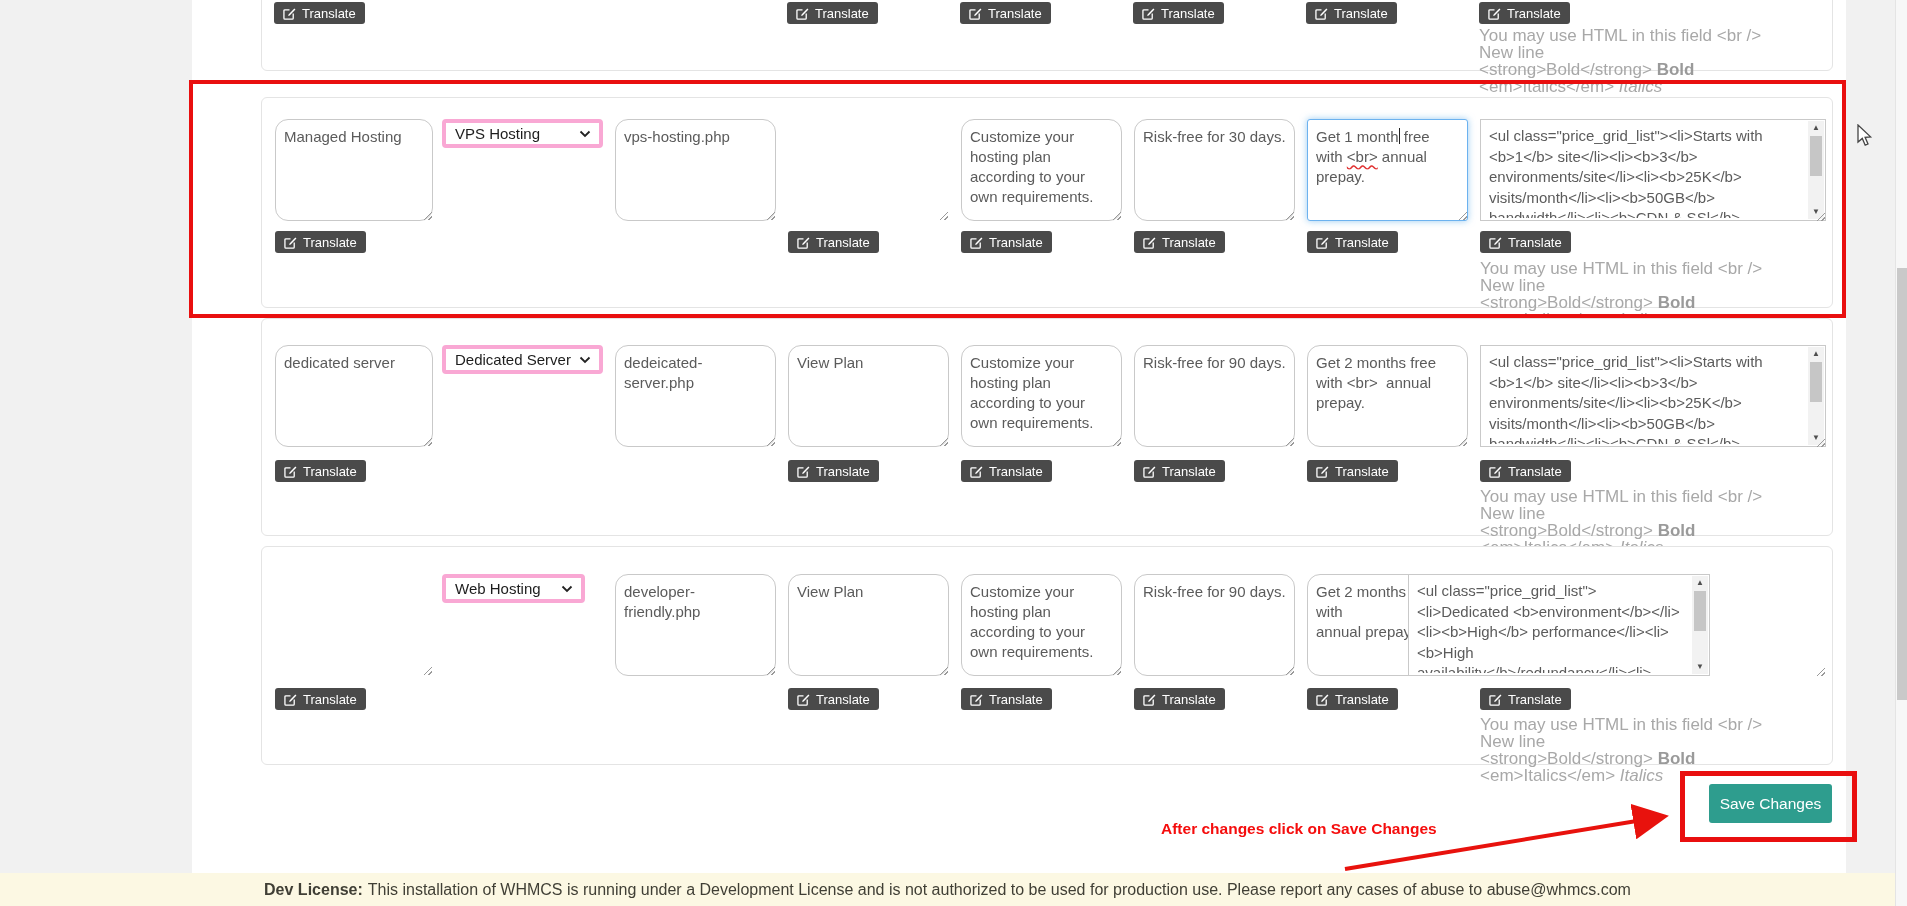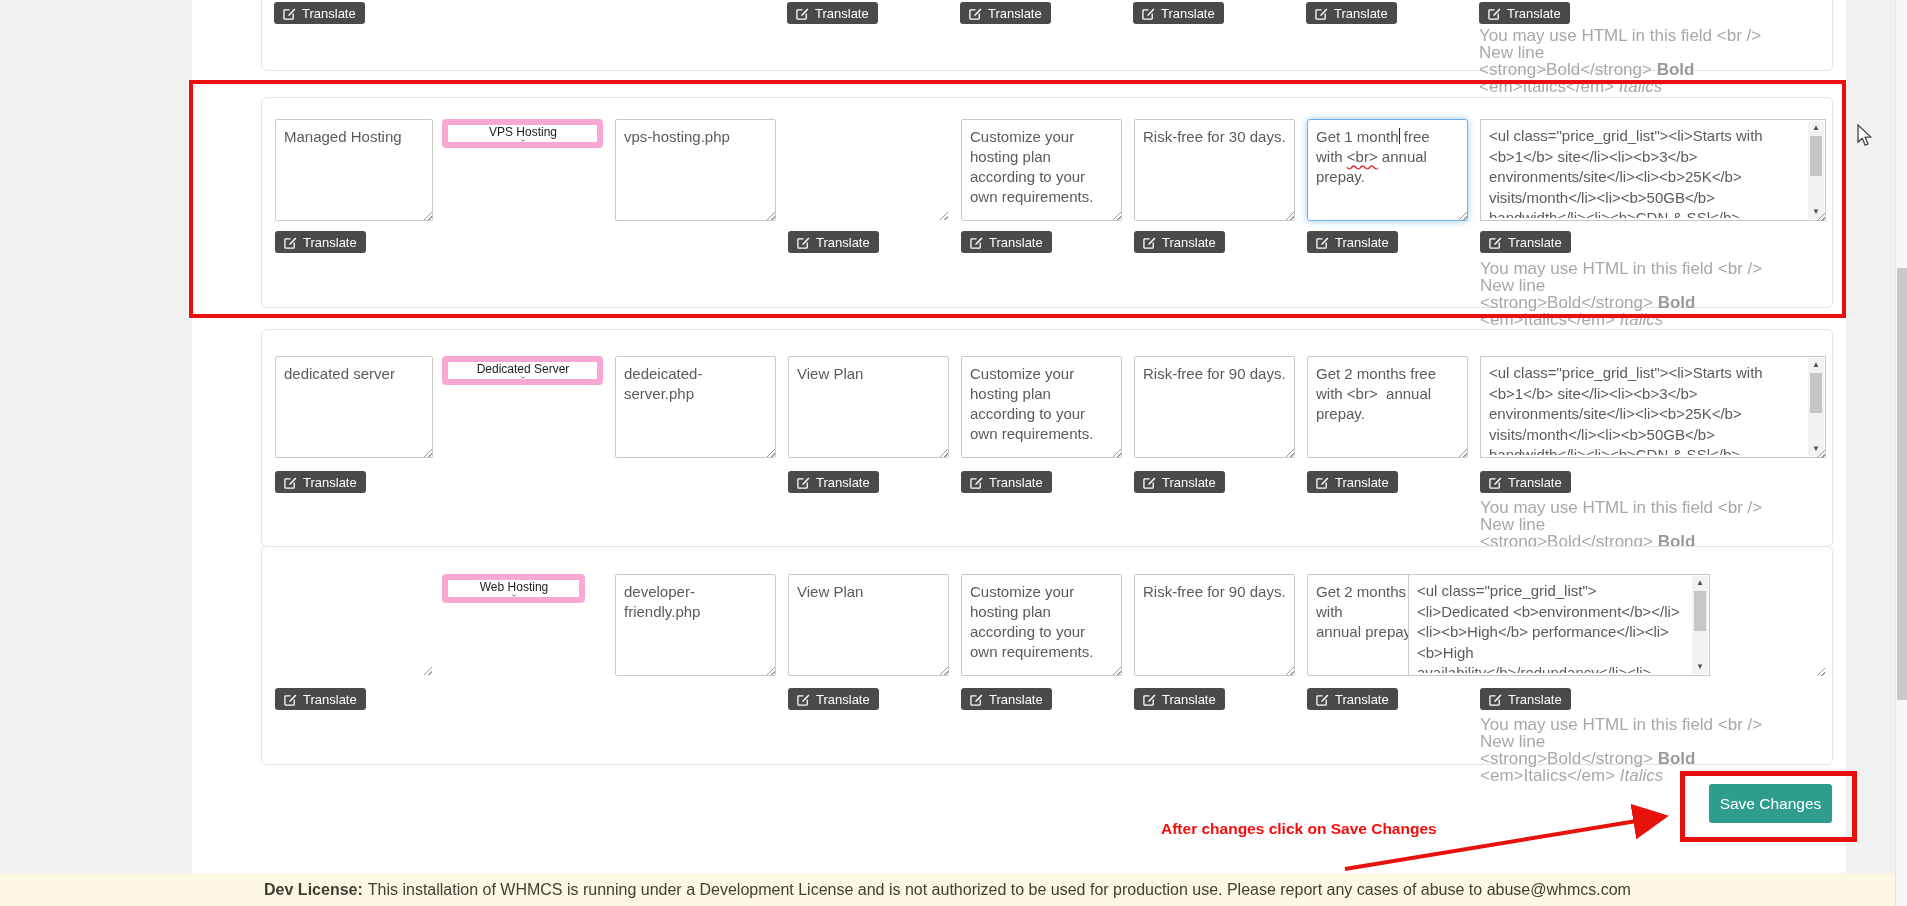--- a/index.html
+++ b/index.html
@@ -8,29 +8,29 @@
 
   .margin-strip{position:absolute;top:0;height:873px;background:#f1f1f1;}
   .margin-left{left:0;width:192px;}
   .margin-right{left:1846px;width:49px;}
 
   .page-scrollbar{position:absolute;left:1895px;top:0;width:12px;height:906px;background:#f7f7f7;border-left:1px solid #e4e4e4;box-sizing:border-box;}
   .page-scrollbar .thumb{position:absolute;left:1px;width:10px;top:268px;height:432px;background:#c9c9c9;}
 
   .panel{position:absolute;left:261px;width:1572px;background:#fff;border:1px solid #e4e4e4;border-radius:6px;box-sizing:border-box;}
 
-  .field{position:absolute;box-sizing:border-box;border:1px solid #c9c9c9;border-radius:2px;background:#fff;
+  .field{position:absolute;box-sizing:border-box;border:1px solid #c9c9c9;border-radius:13px;background:#fff;
          color:#5b5b5b;font-size:15px;line-height:20px;padding:7px 8px;font-family:inherit;resize:none;overflow:hidden;outline:none;}
   textarea.field{display:block;}
   .grip{position:absolute;width:10px;height:10px;pointer-events:none;
         background:repeating-linear-gradient(-45deg,transparent 0 2px,#9a9a9a 2px 3px);
         clip-path:polygon(100% 0,100% 100%,0 100%);}
 
-  .selectbox{position:absolute;box-sizing:border-box;height:29px;border:6px solid #f9a8d4;border-radius:4px;background:#fff;
-             color:#1d1d1d;font-size:12px;display:flex;align-items:center;justify-content:space-between;padding:0 8px 0 9px;cursor:default;flex-direction:column;}
+  .selectbox{position:absolute;box-sizing:border-box;height:29px;border:4px solid #f9a8d4;border-radius:4px;background:#fff;
+             color:#1d1d1d;font-size:15px;display:flex;align-items:center;justify-content:space-between;padding:0 8px 0 9px;cursor:default;}
 
   .tbtn{position:absolute;height:22px;box-sizing:border-box;background:#4a4a4a;color:#fff;border:none;border-radius:3px;
         font-size:13px;font-family:inherit;display:inline-flex;align-items:center;gap:6px;padding:0 9px;cursor:pointer;}
   .tbtn svg{flex:0 0 auto;}
 
   .help{position:absolute;width:310px;color:#a8a8a8;font-size:17px;line-height:17px;}
   .help .b{font-weight:bold;color:#9a9a9a;}
   .help .i{font-style:italic;}
 
   .features-box{position:absolute;box-sizing:border-box;height:102px;border:1px solid #c9c9c9;background:#fff;}
@@ -186,21 +186,21 @@
             <path d="M11 7v5a1 1 0 0 1-1 1H2a1 1 0 0 1-1-1V4a1 1 0 0 1 1-1h5" fill="none" stroke="#fff" stroke-width="1.4"></path>
             <path d="M6 8 L12.2 1.6 L13.4 2.8 L7.2 9.2 L5.6 9.6 Z" fill="#fff"></path>
           </svg>
           <span>Translate</span>
         </button>
         <div class="help" style="left: 1218px; top: 162px;">
           <div>You may use HTML in this field &lt;br /&gt; New line</div>
           <div class="help-line2"><span>&lt;strong&gt;Bold&lt;/strong&gt; </span><span class="b">Bold</span><span> &lt;em&gt;Italics&lt;/em&gt; </span><span class="i">Italics</span></div>
         </div>
       </div>
-      <div class="panel" style="top: 318px; height: 218px; margin-top: 11px;">
+      <div class="panel" style="top: 318px; height: 218px;">
         <textarea class="field" spellcheck="false" style="left: 13px; top: 26px; width: 158px; height: 102px;">dedicated server</textarea>
         <div class="grip" style="left: 160px; top: 117px;"></div>
         <button class="tbtn" style="left: 13px; top: 141px;">
           <svg width="13" height="13" viewBox="0 0 14 14">
             <path d="M11 7v5a1 1 0 0 1-1 1H2a1 1 0 0 1-1-1V4a1 1 0 0 1 1-1h5" fill="none" stroke="#fff" stroke-width="1.4"></path>
             <path d="M6 8 L12.2 1.6 L13.4 2.8 L7.2 9.2 L5.6 9.6 Z" fill="#fff"></path>
           </svg>
           <span>Translate</span>
         </button>
         <div class="selectbox" style="left: 180px; top: 26px; width: 161px;">

